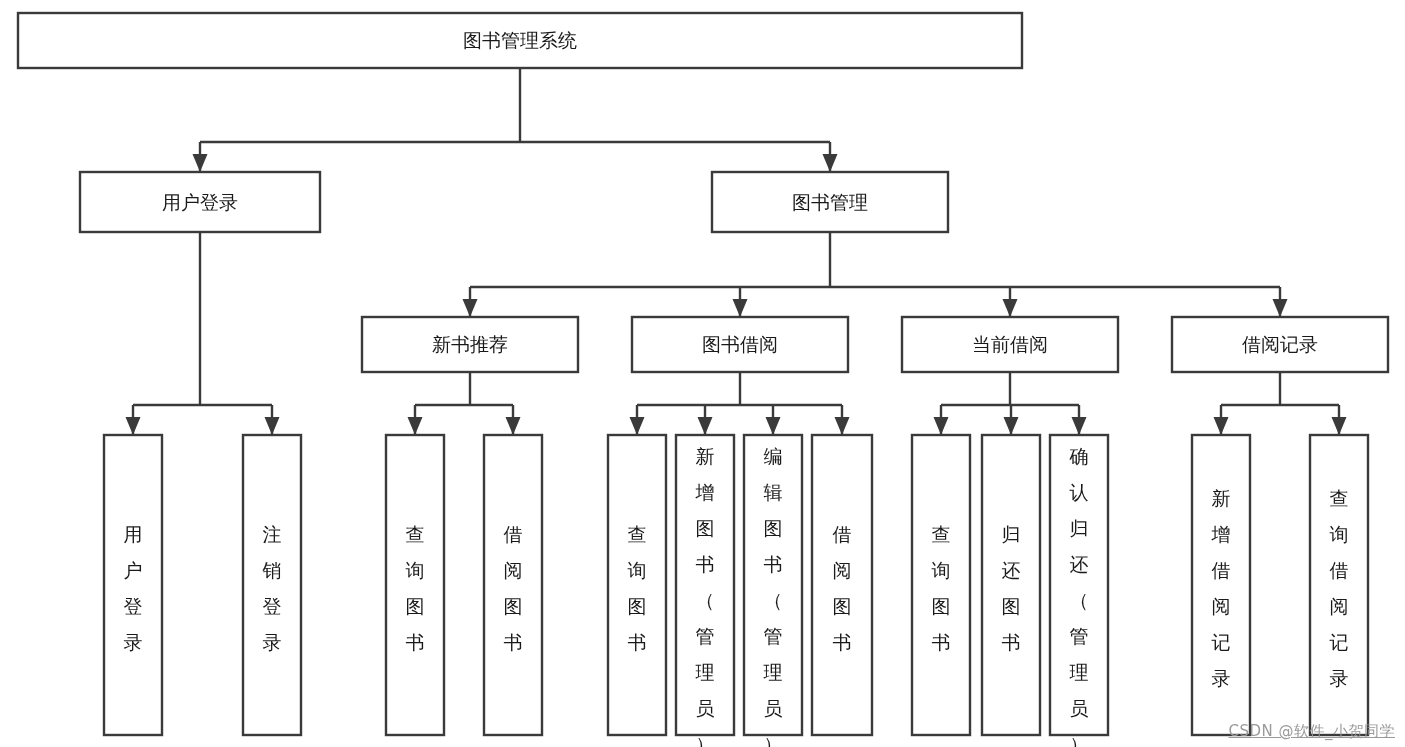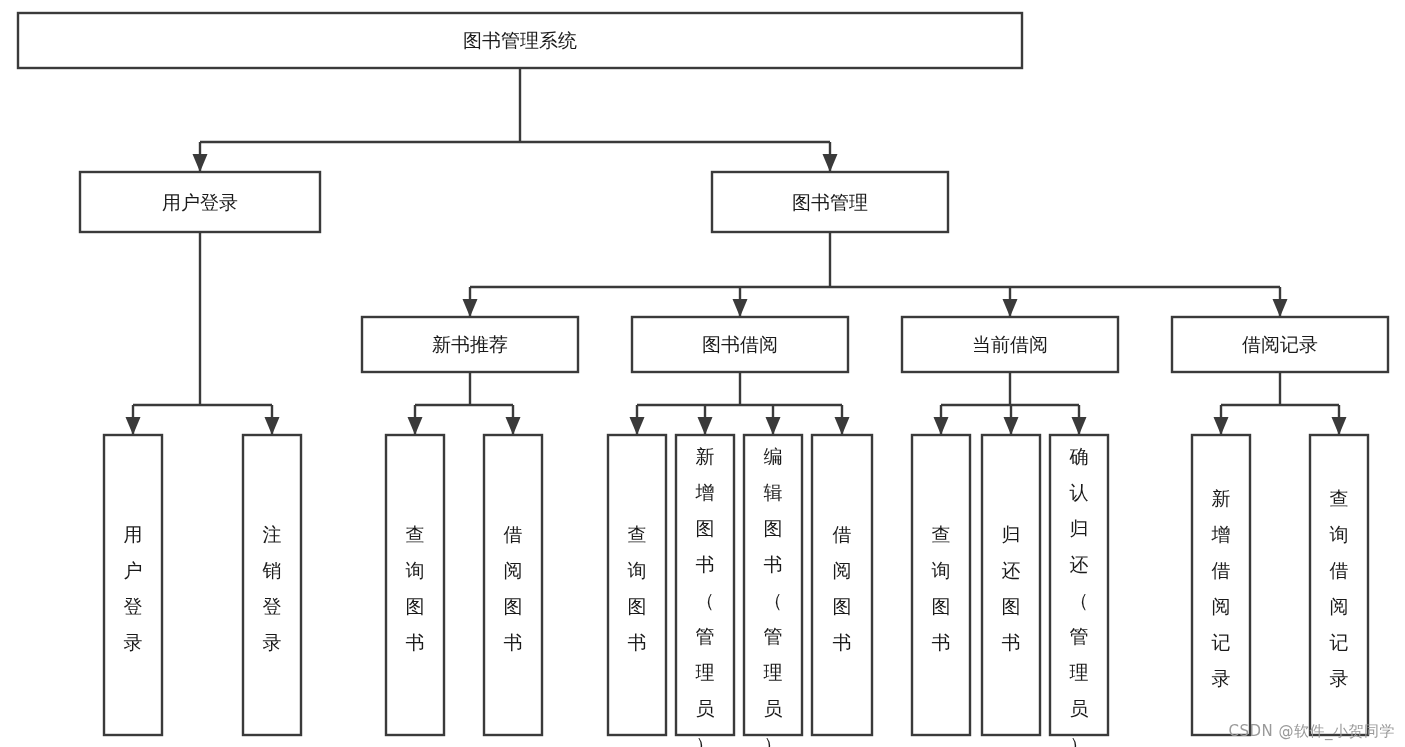--- a/index.html
+++ b/index.html
@@ -59,20 +59,21 @@
   .watermark {
     position: absolute;
     right: 10px;
     bottom: 6px;
     font-family: "DejaVu Sans", "Liberation Sans", sans-serif;
     font-size: 15px;
     color: #9a9a9a;
     letter-spacing: 0.5px;
     white-space: nowrap;
     user-select: none;
+    text-decoration: underline;
   }
 </style>
 </head>
 <body>
 
 <div id="diagram-root">
   <svg class="diagram-canvas" viewBox="0 0 1405 747">
     <g id="connector-layer">
         <line x1="520" y1="68" x2="520" y2="142" class="connector"></line>
         <line x1="200" y1="142" x2="830" y2="142" class="connector"></line>

